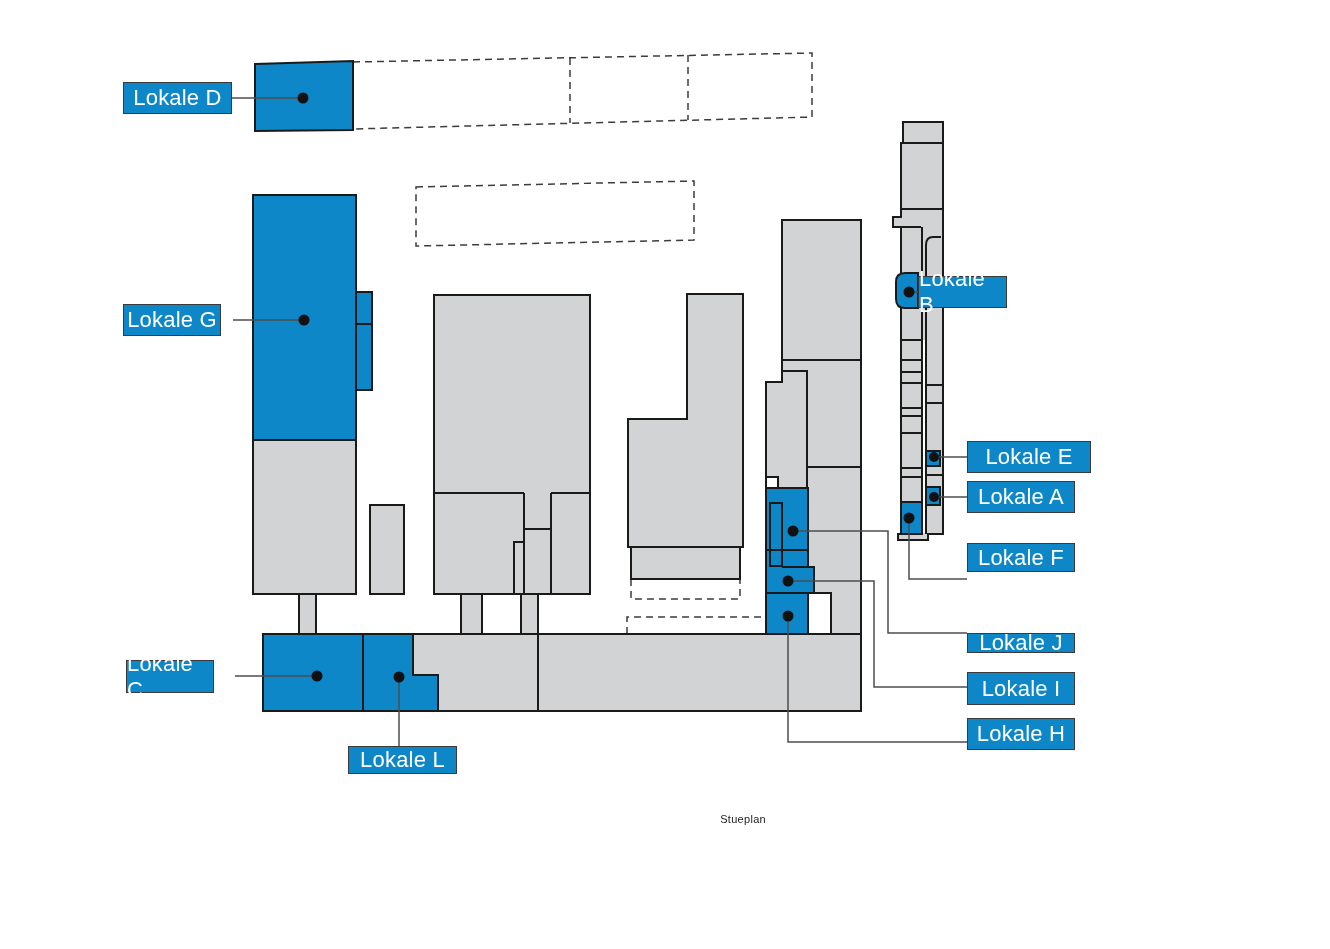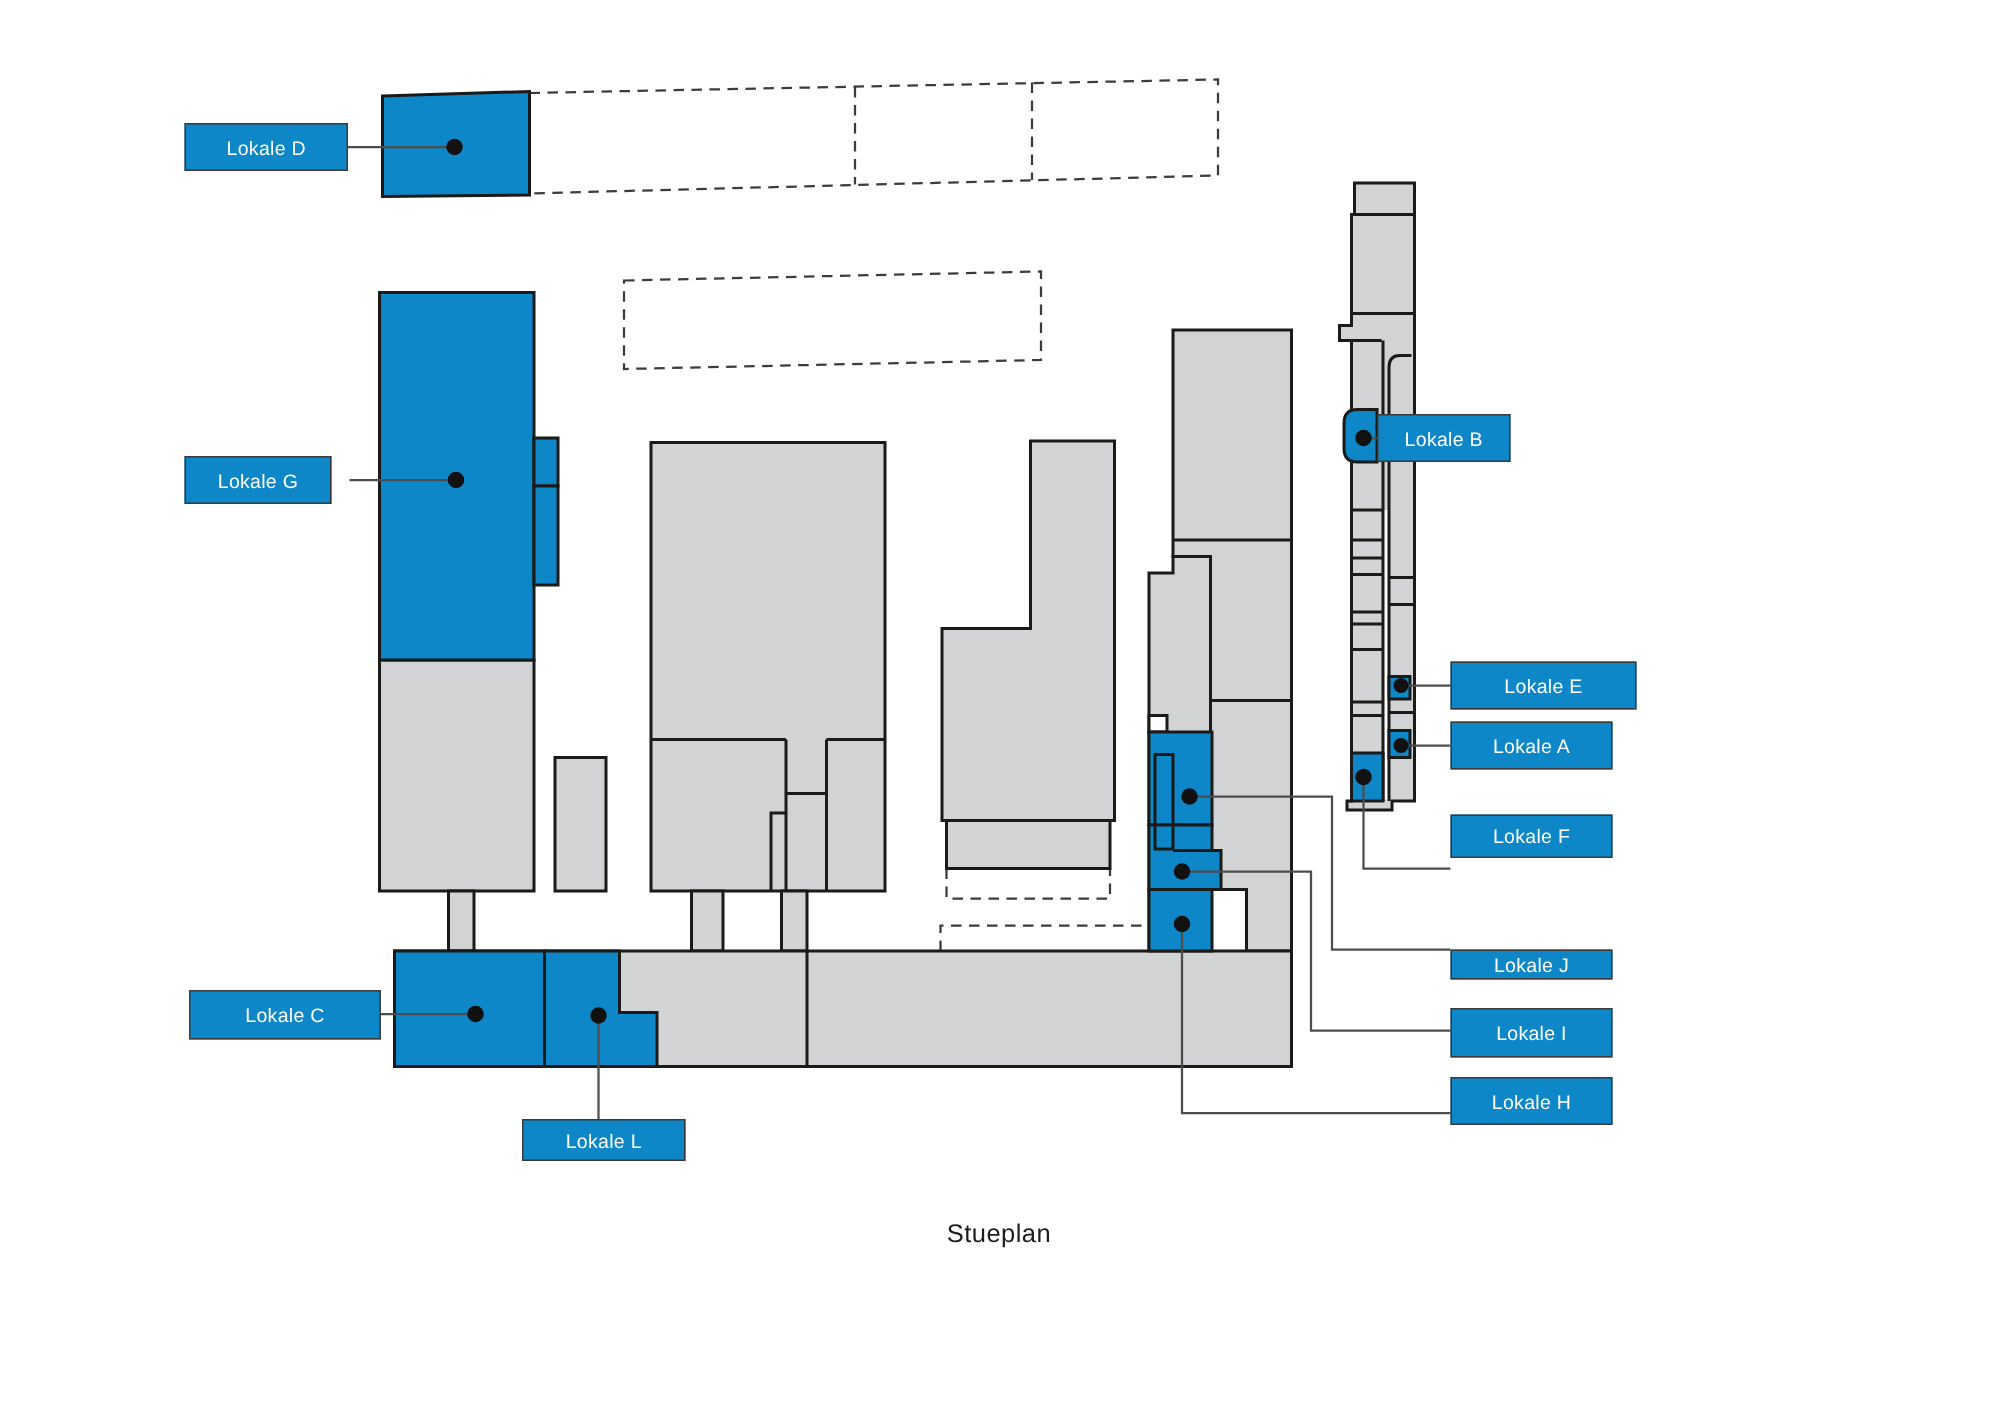--- a/index.html
+++ b/index.html
@@ -34,32 +34,32 @@
   .sub{fill:none;stroke:var(--outline);stroke-width:2;}
   
   .label{
     position:absolute;
     background:var(--highlight);
     border:1.5px solid #3A3A3A;
     color:var(--label_text);
     display:flex;
     align-items:center;
     justify-content:center;
-    font-size:13px;
+    font-size:22px;
     letter-spacing:.2px;
     cursor:pointer;
     user-select:none;
   }
   .caption{
     position:absolute;
     left:566px;
     top:813px;
     width:200px;
-    text-align:center;
-    font-size:17px;
+    text-align:right;
+    font-size:11px;
     color:var(--caption_text);
     letter-spacing:.3px;
   }
 </style>
 </head>
 <body>
 
 <div class="stage">
 
   <svg width="1330" height="949" viewBox="0 0 1330 949">
@@ -146,21 +146,21 @@
       <circle class="dt" cx="934" cy="497" r="5"></circle>
       <circle class="dt" cx="909" cy="518" r="5.5"></circle>
       <circle class="dt" cx="793" cy="531" r="5.5"></circle>
       <circle class="dt" cx="788" cy="581" r="5.5"></circle>
       <circle class="dt" cx="788" cy="616" r="5.5"></circle>
     </g>
   </svg>
 
   <div class="label" style="left:123px;top:82px;width:109px;height:32px">Lokale D</div>
   <div class="label" style="left:123px;top:304px;width:98px;height:32px">Lokale G</div>
-  <div class="label" style="left:126px;top:660px;width:128px;height:33px">Lokale C</div>
+  <div class="label" style="left:126px;top:660px;width:88px;height:33px">Lokale C</div>
   <div class="label" style="left:348px;top:746px;width:109px;height:28px">Lokale L</div>
   <div class="label" style="left:918px;top:276px;width:89px;height:32px">Lokale B</div>
   <div class="label" style="left:967px;top:441px;width:124px;height:32px">Lokale E</div>
   <div class="label" style="left:967px;top:481px;width:108px;height:32px">Lokale A</div>
   <div class="label" style="left:967px;top:543px;width:108px;height:29px">Lokale F</div>
   <div class="label" style="left:967px;top:633px;width:108px;height:20px">Lokale J</div>
   <div class="label" style="left:967px;top:672px;width:108px;height:33px">Lokale I</div>
   <div class="label" style="left:967px;top:718px;width:108px;height:32px">Lokale H</div>
 
   <div class="caption">Stueplan</div>

